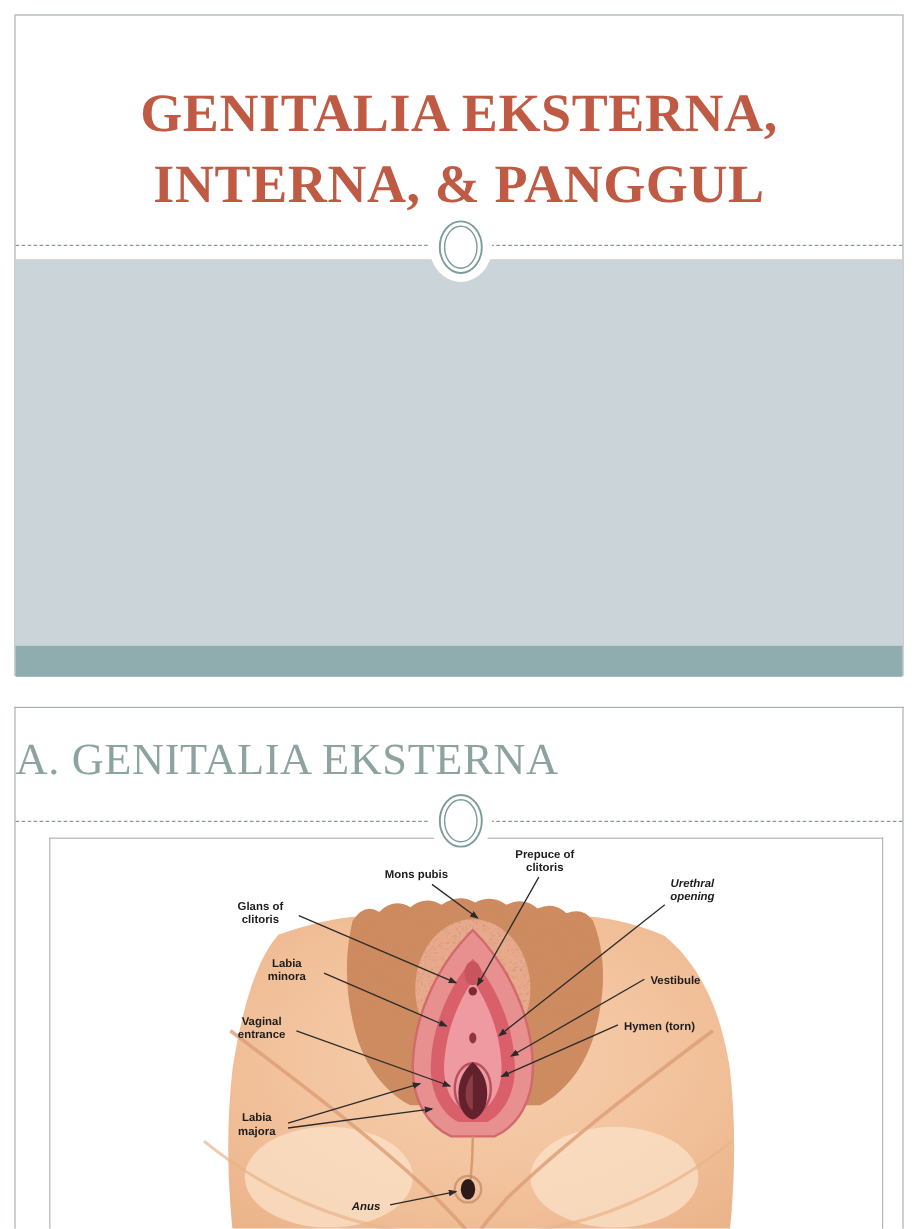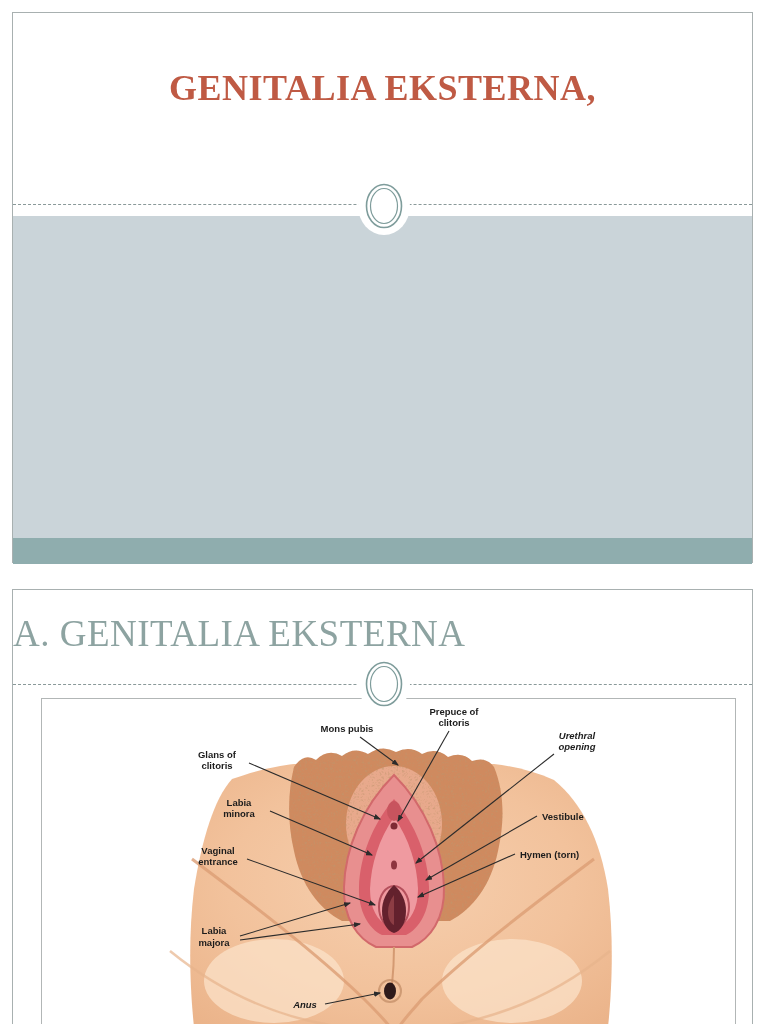--- a/index.html
+++ b/index.html
@@ -22,21 +22,21 @@
     border: 1px solid var(--slide-border, #a8b0b0);
   }
   .slide1 { top: 12px; height: 551px; }
   .slide2 { top: 589px; height: 436px; border-bottom: none; }
 
   .slide1-title {
     position: absolute;
     top: 52px; left: 0; right: 0;
     text-align: center;
     font-family: "Liberation Serif", serif;
-    font-size: 36px;
+    font-size: 45px;
     font-weight: bold;
     line-height: 1.32;
     letter-spacing: 0.5px;
     color: var(--title-red, #bf5a44);
   }
 
   .slide2-title {
     position: absolute;
     top: 22px; left: 0; right: 0;
     text-align: left;
@@ -105,20 +105,21 @@
   }
 </style>
 </head>
 <body>
 
 <div class="page">
 
   <section class="slide slide1">
     <h1 class="slide1-title">
       <span>GENITALIA EKSTERNA,</span><br>
+      <span>INTERNA, &amp; PANGGUL</span>
     </h1>
 
     <div class="band"></div>
     <div class="accent-strip"></div>
     <div class="divider"></div>
 
     <svg class="ornament" viewBox="0 0 56 62">
       <ellipse cx="28" cy="31" rx="26" ry="29" fill="#ffffff"></ellipse>
       <ellipse cx="28" cy="31" rx="17.5" ry="21.5" fill="#ffffff" stroke="#7e9c9b" stroke-width="1.6"></ellipse>
       <ellipse cx="28" cy="31" rx="13.5" ry="17.5" fill="none" stroke="#7e9c9b" stroke-width="1.2"></ellipse>

